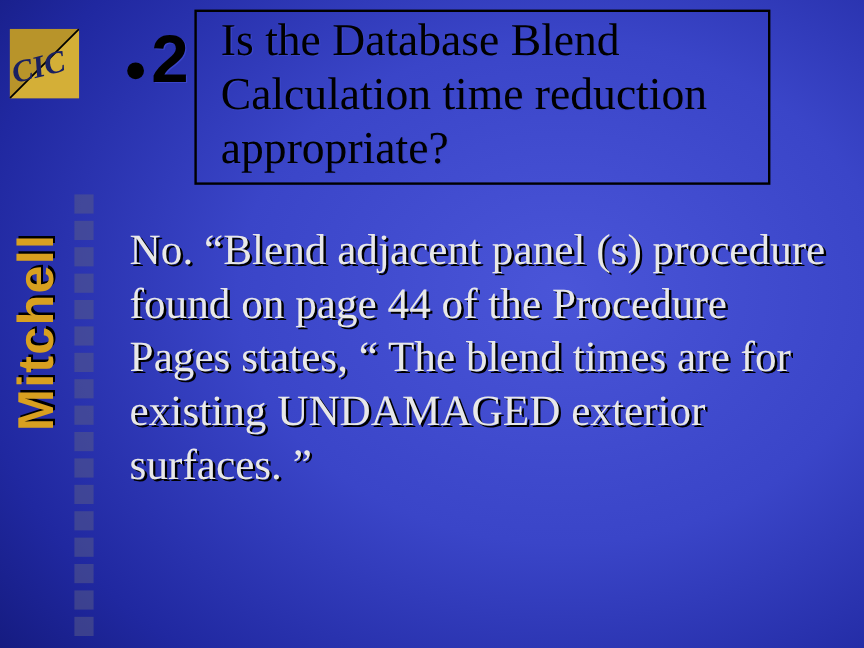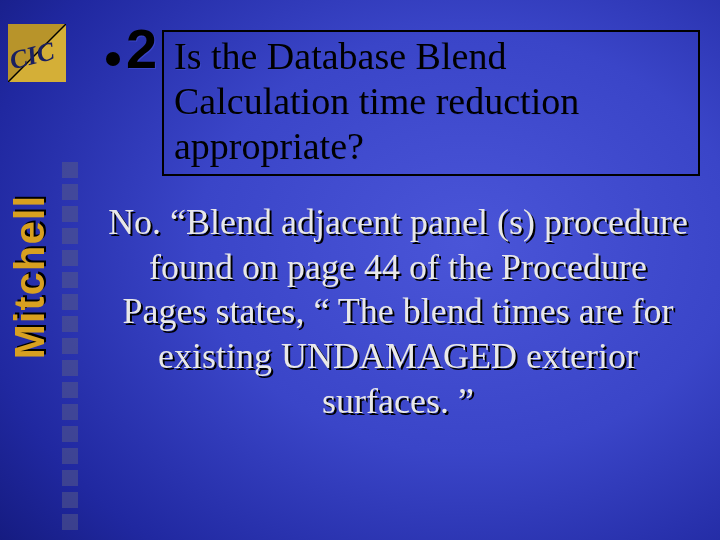--- a/index.html
+++ b/index.html
@@ -30,28 +30,27 @@
     font-family: Arial, Helvetica, sans-serif;
     font-size: 56px;
     font-weight: 900;
     color: #000;
     text-shadow: 1px 1px 0 #3a45c8;
   }
 
   .question-box {
     position: absolute;
     top: 8px; left: 162px;
-    width: 538px;
+    width: 480px;
     border: 2px solid #000;
-    padding: 2px 10px 6px 10px;
+    padding: 2px 10px 6px 20px;
     font-size: 38px;
     line-height: 1.18;
     color: #000;
     text-shadow: 1px 1px 0 #3a45c8;
-    margin-top: 22px;
   }
 
   .vert-label {
     position: absolute;
     top: 182px; left: 4px;
     width: 52px; height: 190px;
     display: flex;
     align-items: center;
     justify-content: center;
   }
@@ -75,27 +74,26 @@
     gap: 6px;
   }
   .dots-col div {
     width: 16px; height: 16px;
     background: #555a88;
     opacity: 0.55;
   }
 
   .body-text {
     position: absolute;
-    top: 200px; left: 108px;
+    top: 186px; left: 108px;
     width: 580px;
     font-size: 36px;
     line-height: 1.24;
     color: #e8e8e8;
     text-shadow: 2px 2px 0 #000;
-    text-align: center;
   }
 </style>
 </head>
 <body>
 
 <div class="logo">
   <svg viewBox="0 0 58 58" width="58" height="58">
     <rect x="0" y="0" width="58" height="58" fill="#b8942a"></rect>
     <polygon points="0,58 58,0 58,58" fill="#d4af37"></polygon>
     <line x1="0" y1="58" x2="58" y2="0" stroke="#000" stroke-width="1.5"></line>

